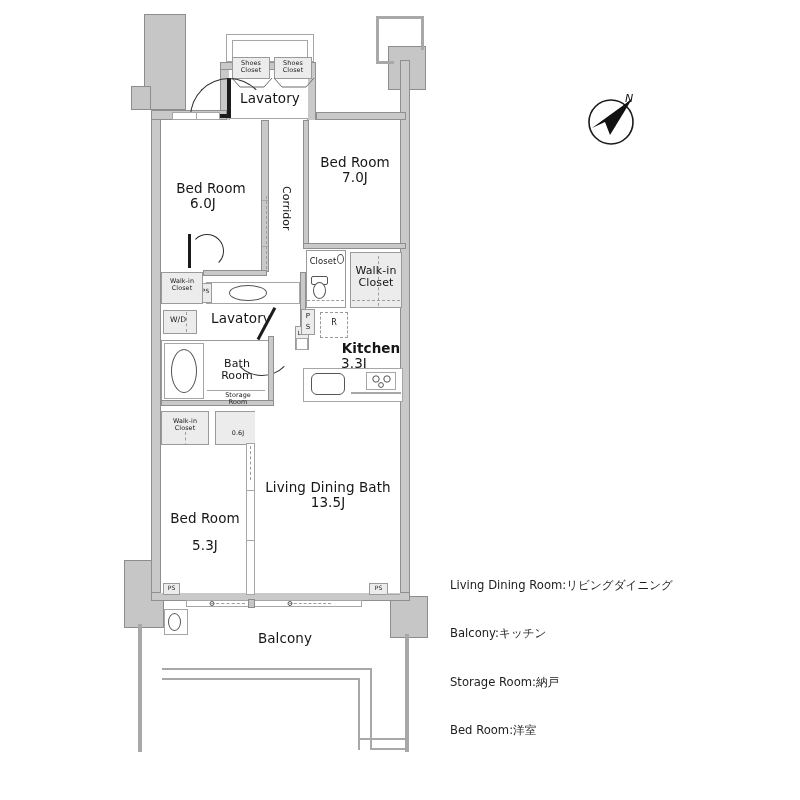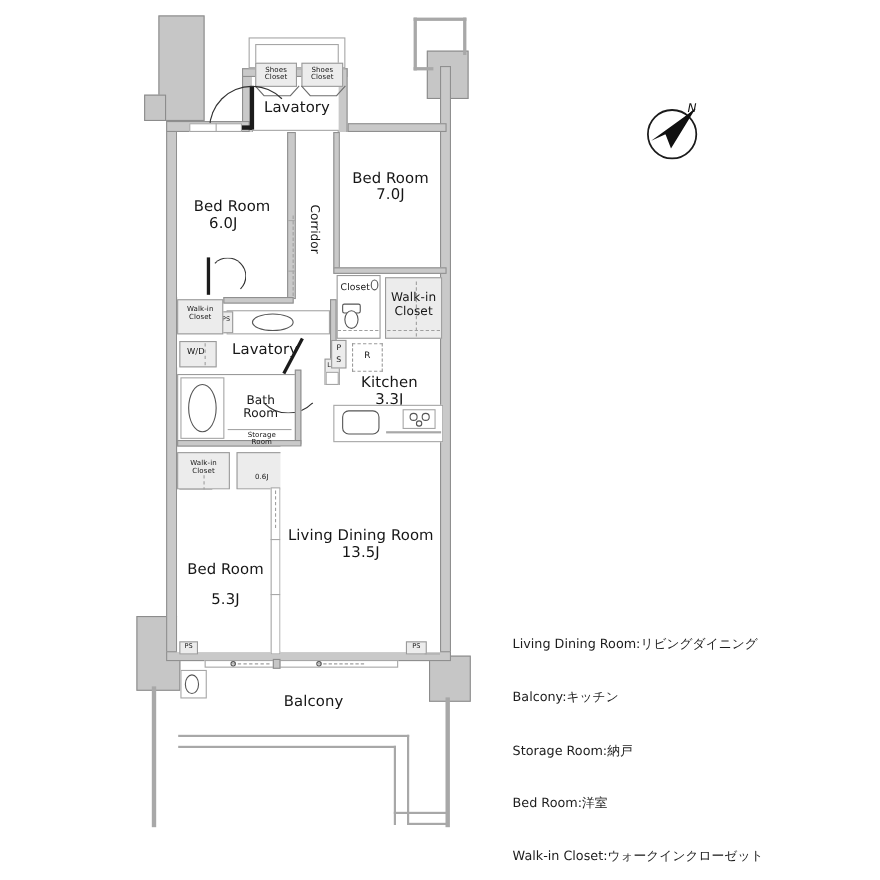--- a/index.html
+++ b/index.html
@@ -28,21 +28,21 @@
         text-orientation:mixed;white-space:nowrap;color:#161616;}
 
   .arc{position:absolute;border:1px solid #3a3a3a;border-radius:50%;
        background:transparent;box-sizing:border-box;}
   .oval{position:absolute;border:1.4px solid #555;border-radius:50%;background:#fff;box-sizing:border-box;}
   .rr{position:absolute;border:1.4px solid #555;border-radius:6px;background:#fff;box-sizing:border-box;}
 
   
   #legend{position:absolute;left:450px;top:545px;width:340px;
           font-size:11.6px;line-height:16.1px;color:#1d1d1d;white-space:pre;}
-  #legend div{height:16.1px;margin-left:16px;}
+  #legend div{height:16.1px;}
 
   
   #compass{position:absolute;left:583px;top:88px;width:62px;height:62px;}
 </style>
 </head>
 <body>
 
 <div id="stage">
 
   <div class="solid" style="left:144px;top:14px;width:42px;height:96px;"></div>
@@ -159,21 +159,21 @@
               border-color:transparent transparent #2e2e2e transparent;"></div>
   <div class="blk" style="left:258px;top:338px;width:36px;height:3px;transform:rotate(-62deg);transform-origin:left center;"></div>
   <div class="wall" style="left:268px;top:336px;width:6px;height:68px;"></div>
   <div class="wall" style="left:161px;top:400px;width:113px;height:6px;"></div>
 
   <div class="fillbox" style="left:295px;top:326px;width:14px;height:24px;"></div>
   <div class="lbl xs" style="left:294px;top:330px;width:16px;font-size:5.8px;">Lin</div>
   <div class="thin" style="left:296px;top:338px;width:12px;height:12px;"></div>
 
   <div class="room" style="left:309px;top:310px;width:91px;height:96px;border:none;"></div>
-  <div class="lbl big" style="left:306px;top:341px;width:96px;">Kitchen</div>
+  <div class="lbl big" style="left:323px;top:341px;width:96px;font-weight:bold;">Kitchen</div>
   <div class="lbl big" style="left:306px;top:356px;width:96px;">3.3J</div>
   <div class="fillbox" style="left:301px;top:309px;width:14px;height:26px;"></div>
   <div class="lbl xs" style="left:301px;top:311px;width:14px;font-size:7px;line-height:11px;">P
 S</div>
   <div class="thin" style="left:320px;top:312px;width:28px;height:26px;border:1px dashed #9a9a9a;"></div>
   <div class="lbl sm" style="left:320px;top:319px;width:28px;font-size:8px;">R</div>
 
   <div class="thin" style="left:303px;top:368px;width:100px;height:34px;"></div>
   <div class="rr" style="left:311px;top:373px;width:34px;height:22px;"></div>
   <div class="thin" style="left:366px;top:372px;width:30px;height:18px;"></div>
@@ -204,21 +204,21 @@
   <div class="room" style="left:161px;top:445px;width:88px;height:148px;border:none;"></div>
   <div class="lbl big" style="left:158px;top:511px;width:94px;">Bed Room</div>
   <div class="lbl big" style="left:158px;top:538px;width:94px;">5.3J</div>
 
   <div class="thin" style="left:246px;top:443px;width:9px;height:152px;"></div>
   <div class="dash" style="left:250px;top:446px;height:34px;"></div>
   <div class="hair" style="left:246px;top:490px;width:9px;height:1px;"></div>
   <div class="hair" style="left:246px;top:540px;width:9px;height:1px;"></div>
 
   <div class="room" style="left:255px;top:406px;width:145px;height:187px;border:none;"></div>
-  <div class="lbl big" style="left:252px;top:480px;width:152px;">Living Dining Room</div>
+  <div class="lbl big" style="left:252px;top:480px;width:152px;">Living Dining Bath</div>
   <div class="lbl big" style="left:252px;top:495px;width:152px;">13.5J</div>
 
   <div class="fillbox" style="left:163px;top:583px;width:17px;height:12px;"></div>
   <div class="lbl xs" style="left:163px;top:585px;width:17px;font-size:6px;">PS</div>
   <div class="fillbox" style="left:369px;top:583px;width:19px;height:12px;"></div>
   <div class="lbl xs" style="left:369px;top:585px;width:19px;font-size:6px;">PS</div>
   <div class="hair" style="left:386px;top:594px;width:14px;height:1px;"></div>
 
   <div class="thin" style="left:186px;top:600px;width:66px;height:7px;"></div>
   <div class="thin" style="left:252px;top:600px;width:110px;height:7px;"></div>
@@ -246,21 +246,20 @@
     <polygon points="49,11 27,47 22,34 9,40" fill="#111111"></polygon>
     <polyline points="22,34 49,11" fill="none" stroke="#111111" stroke-width="1"></polyline>
   </svg>
   <div style="position:absolute;left:625px;top:92px;font-size:11px;font-style:italic;color:#111;">N</div>
 
   <div id="legend">
     <div>Living Dining Room:リビングダイニング</div>
     <div>Balcony:キッチン</div>
     <div>Storage Room:納戸</div>
     <div>Bed Room:洋室</div>
-    <div>Walk-in Closet:ウォークインクローゼット</div>
     
     
     
     
     
     
     
     
     
     

